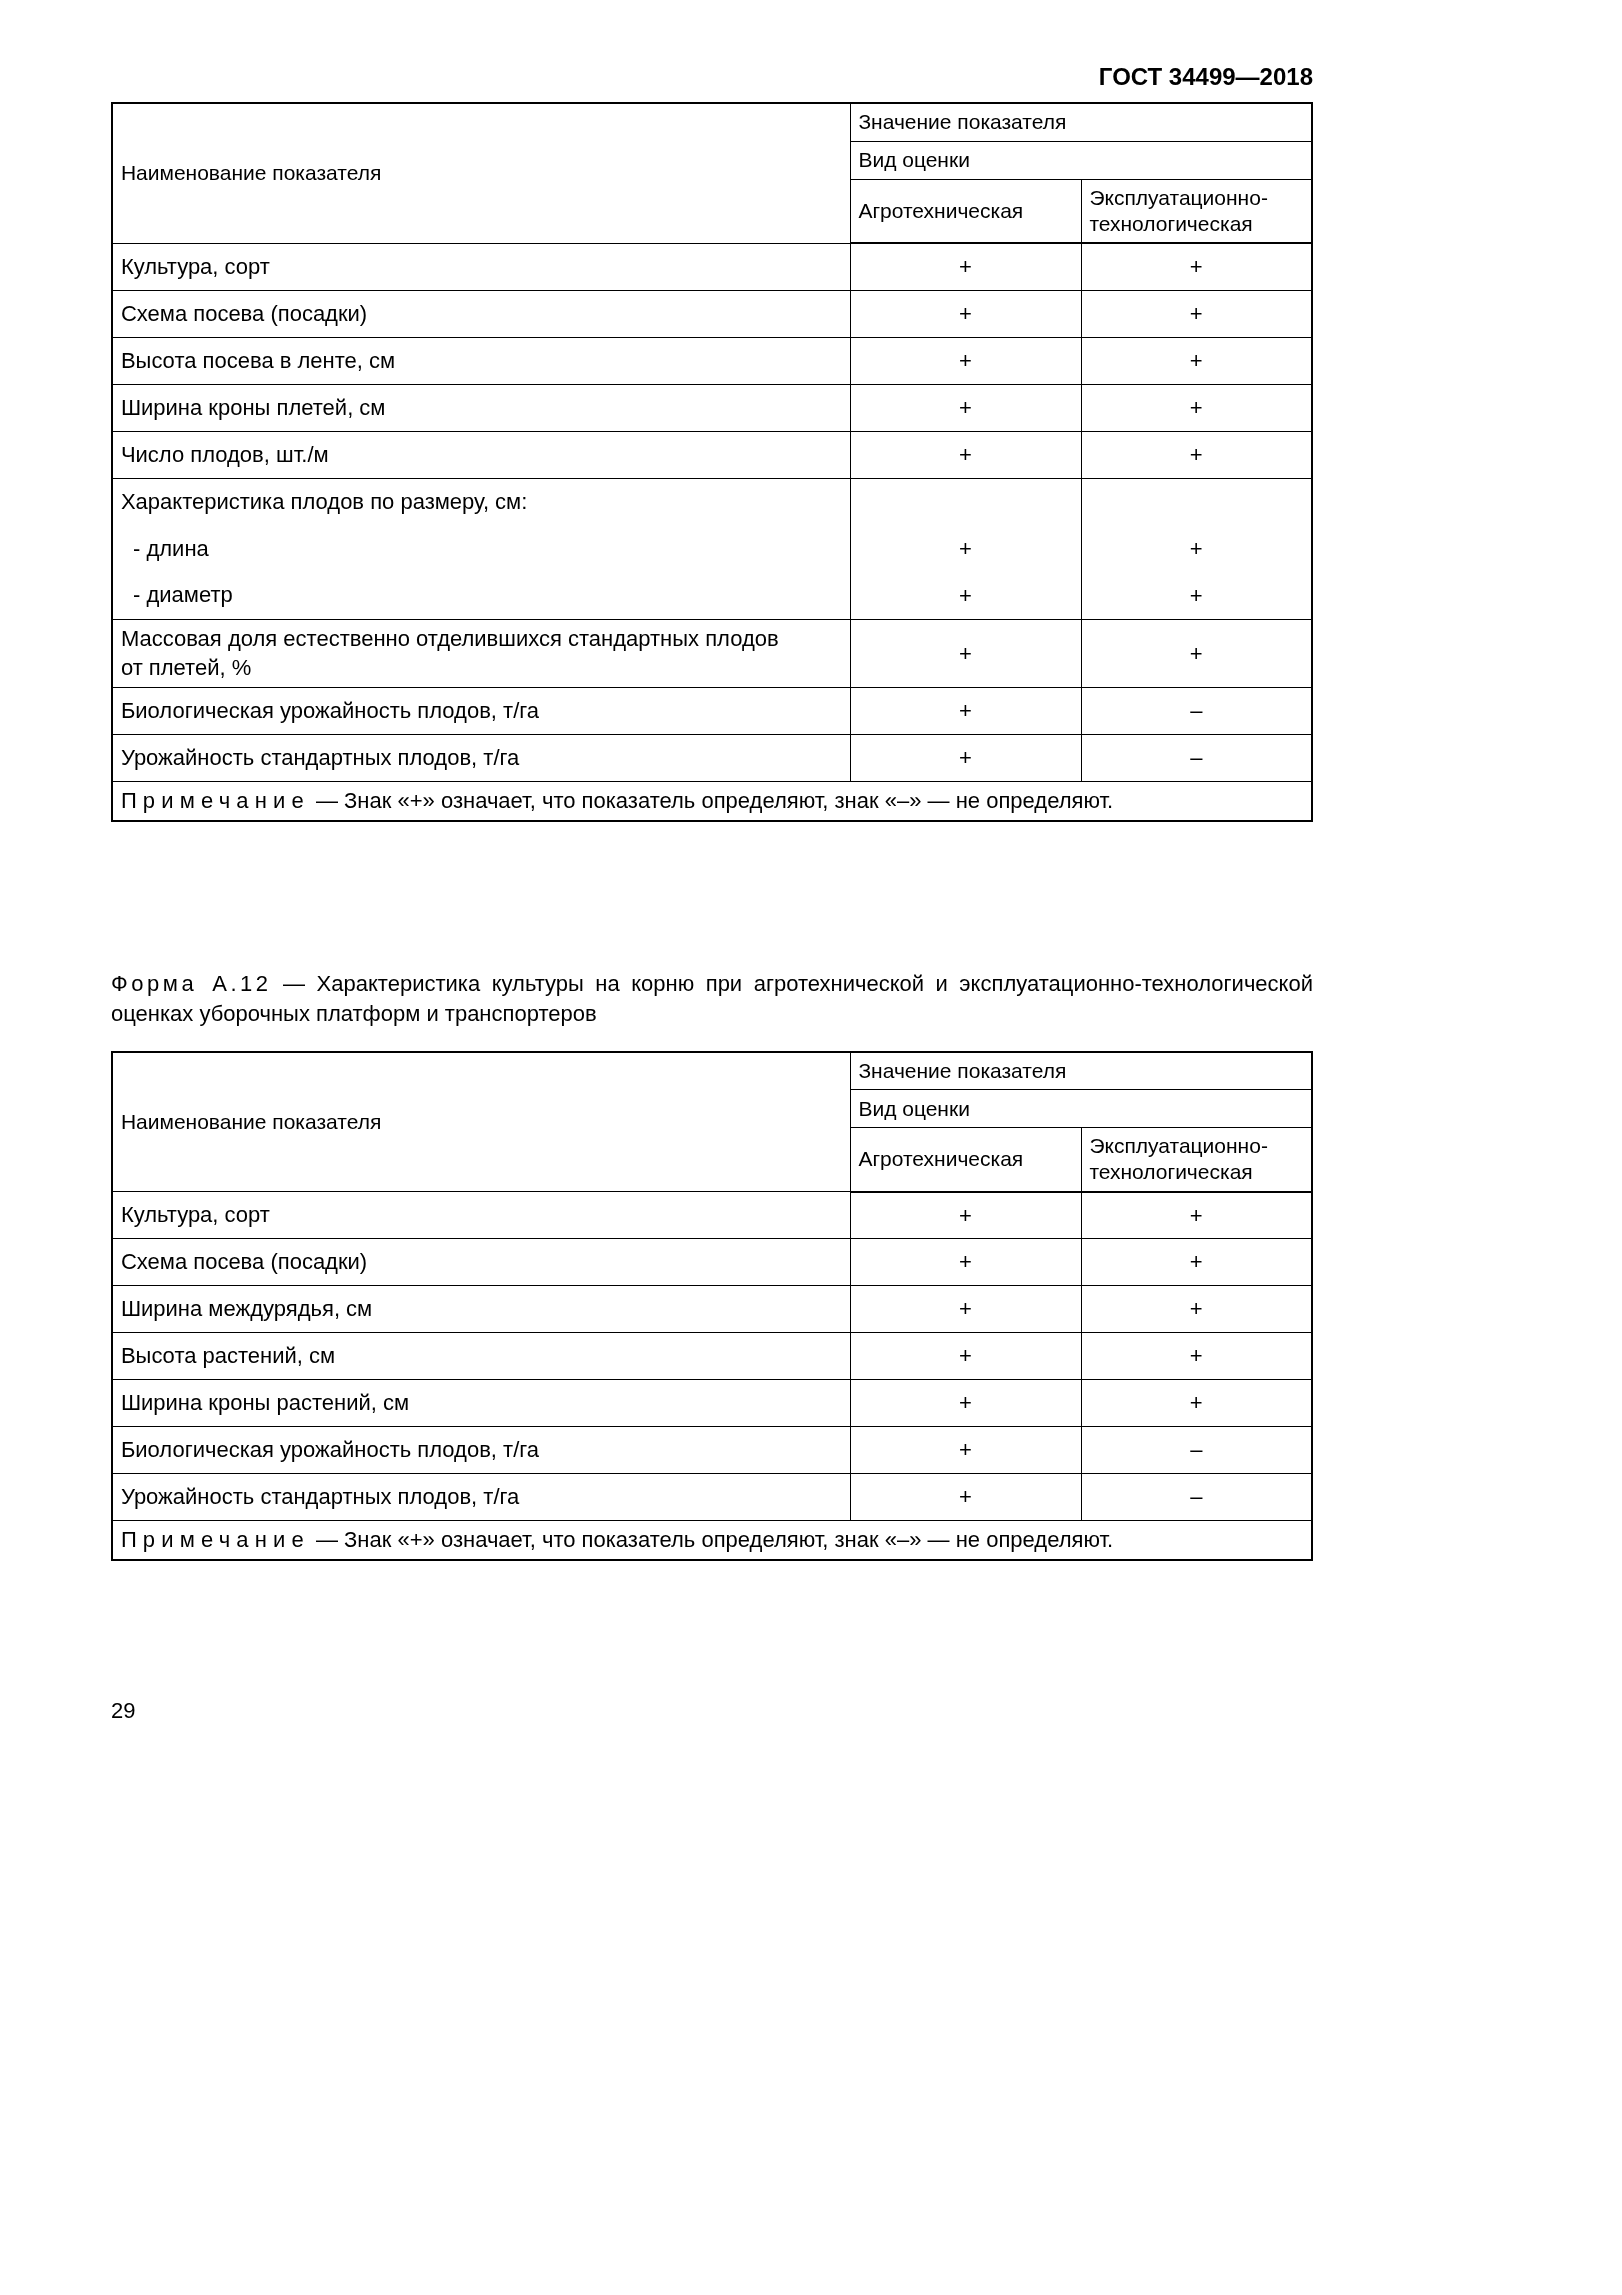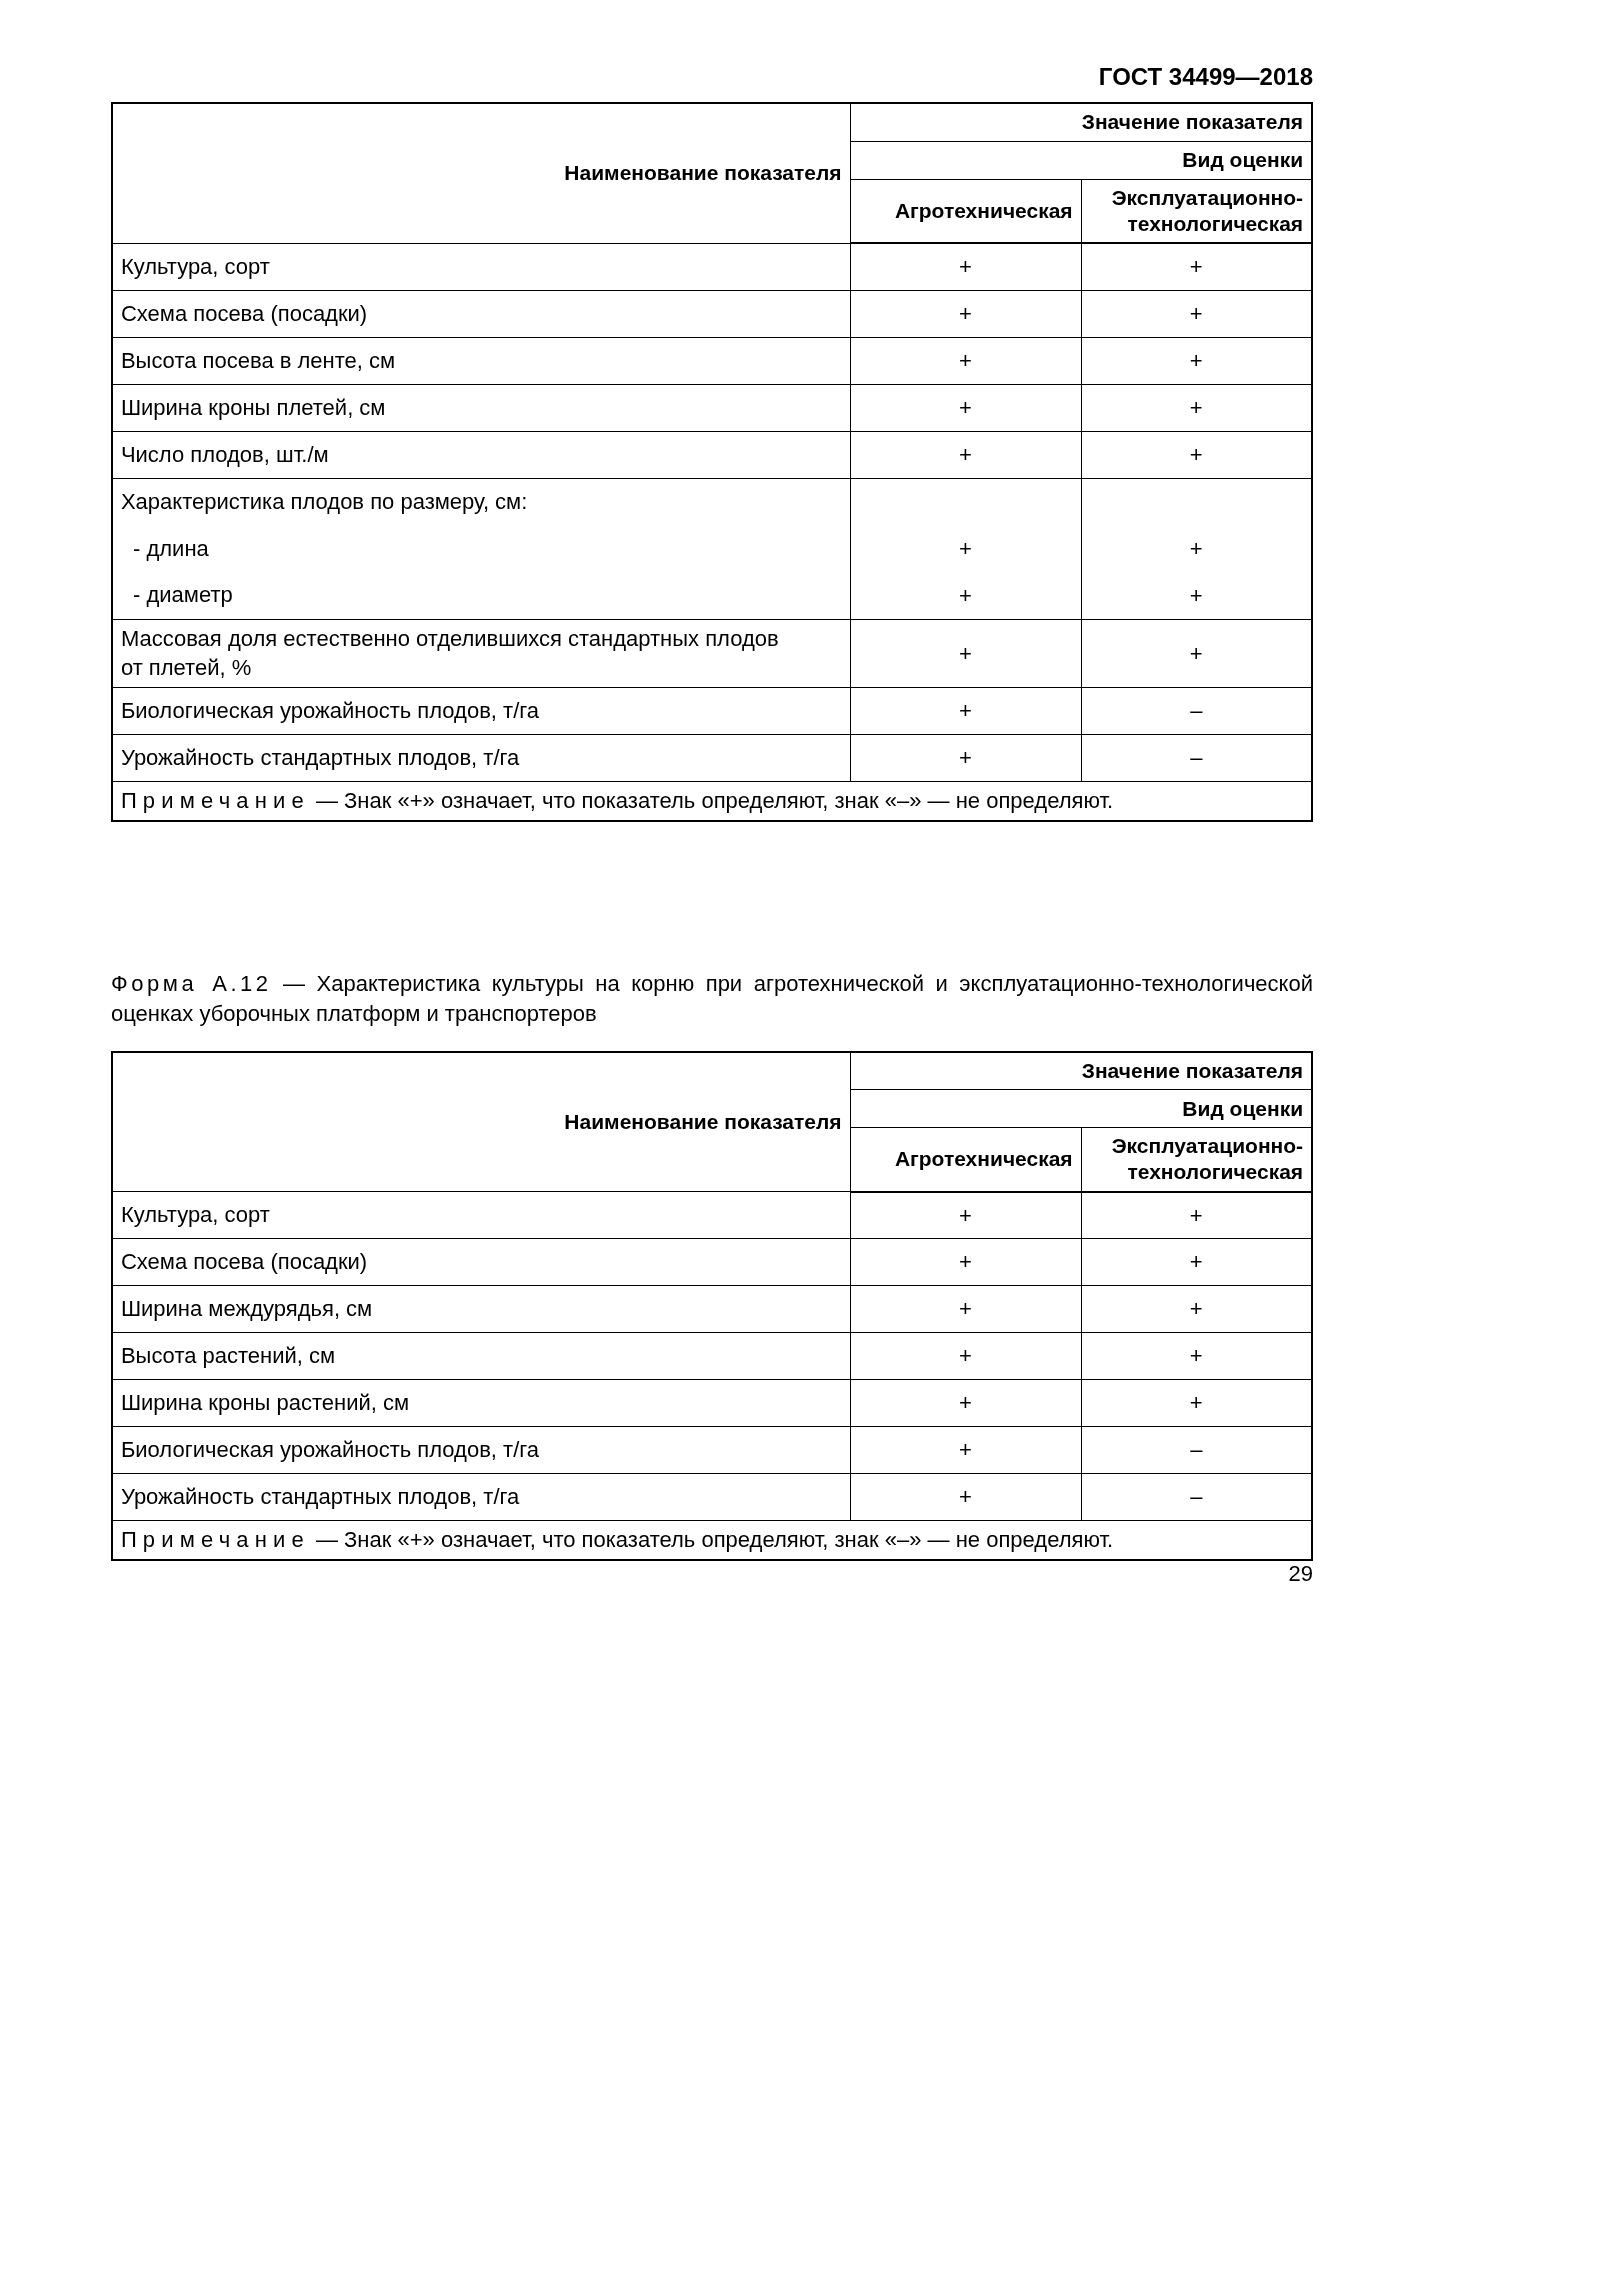--- a/index.html
+++ b/index.html
@@ -44,23 +44,23 @@
 
   .gost-table th, .gost-table td {
     border-left: 1.3px solid #000;
     border-right: 1.3px solid #000;
     border-bottom: 1.3px solid #000;
     border-top: 0;
     padding: 5.2px 7.9px;
   }
 
   .gost-table thead th {
-    font-weight: 700;
+    font-weight: 400;
     font-size: 21px;
-    text-align: right;
+    text-align: left;
     vertical-align: middle;
     line-height: 1.25;
   }
   .h-top { height: 37px; }
   .h-mid { height: 37px; }
   .h-sub { height: 59px; }
   .gost-table thead tr:last-child th { border-bottom: 2px solid #000; }
   .h-name { border-bottom: 2px solid #000; }
 
   .gost-table tbody td {
@@ -81,21 +81,22 @@
 
   .note-cell {
     font-size: 22px;
     padding: 10.5px 13px 10.5px 105px;
     height: 39px;
     vertical-align: middle;
   }
   .note-label { letter-spacing: 0.28em; }
 
   .page-number {
-    text-align: right;
+    margin-top: 137px;
+    text-align: left;
     font-size: 22px;
   }
 </style>
 </head>
 <body>
 
 <div class="page">
   <div class="content">
 
     <div class="doc-header">ГОСТ 34499—2018</div>

